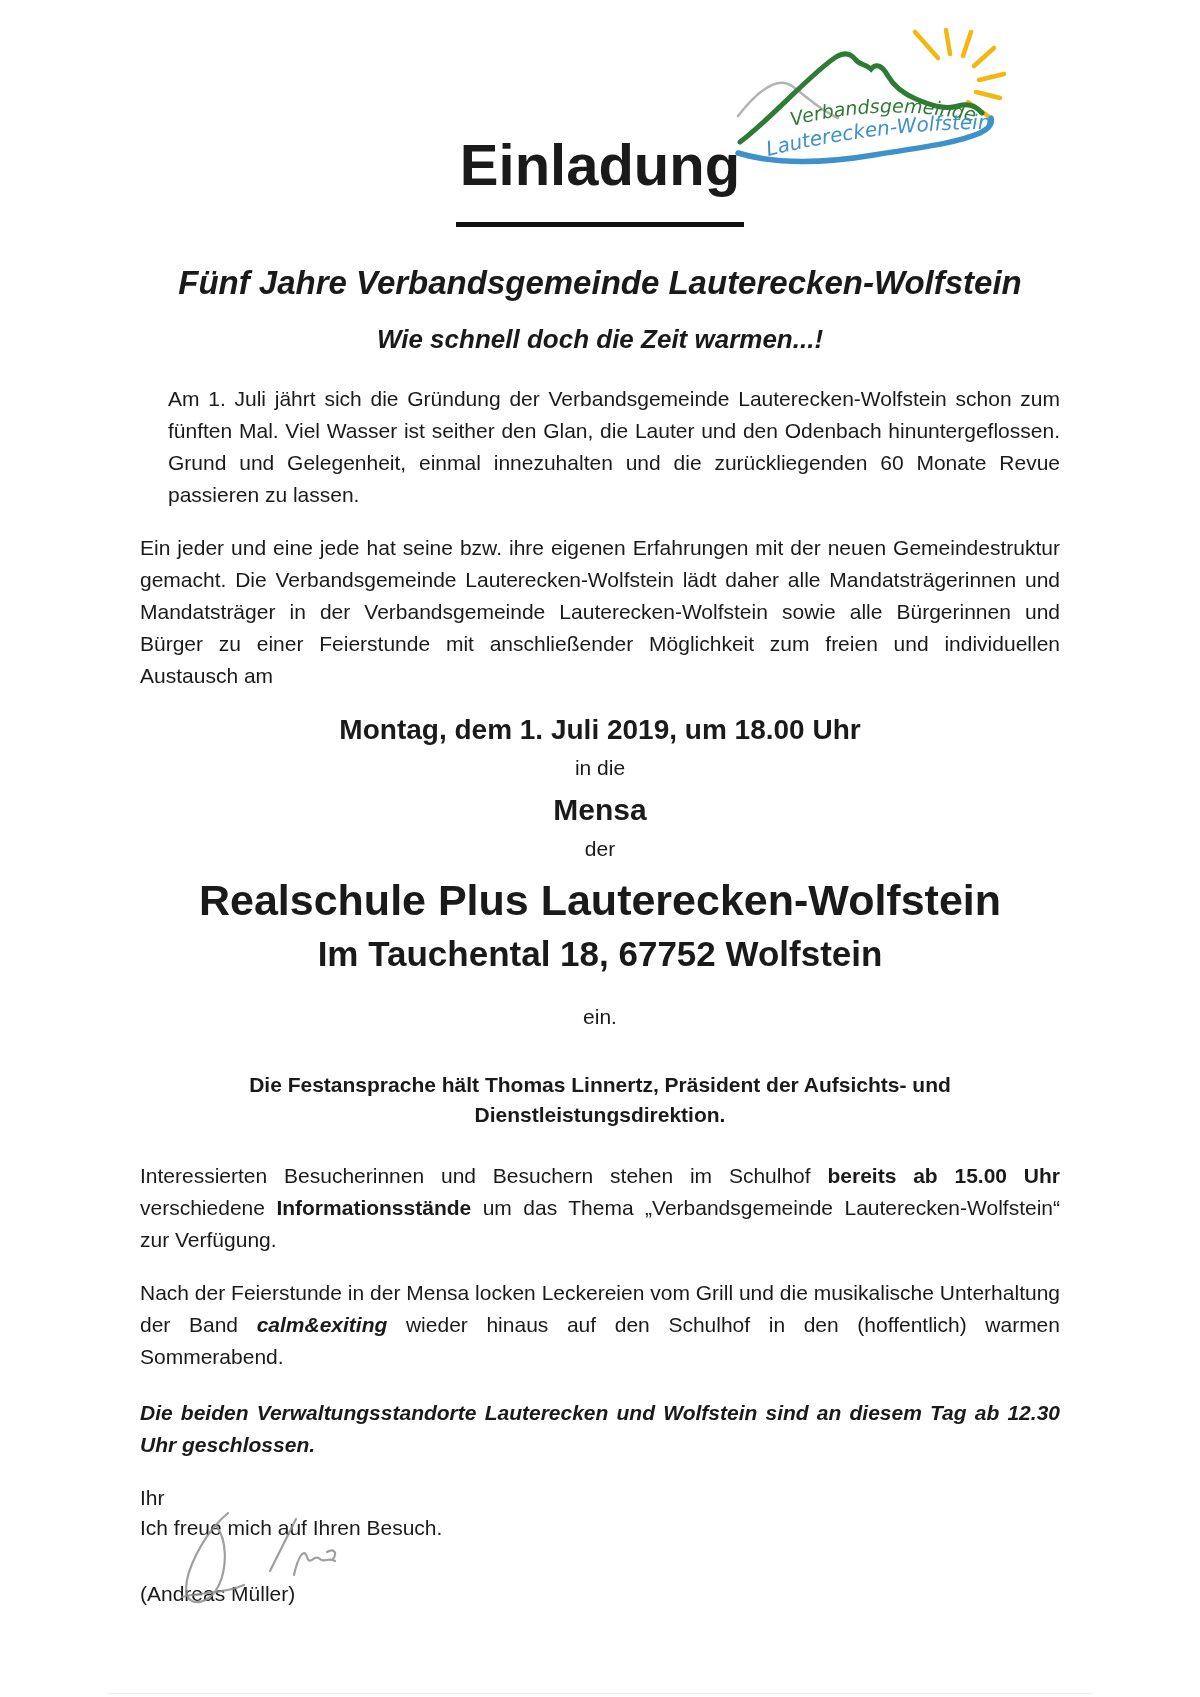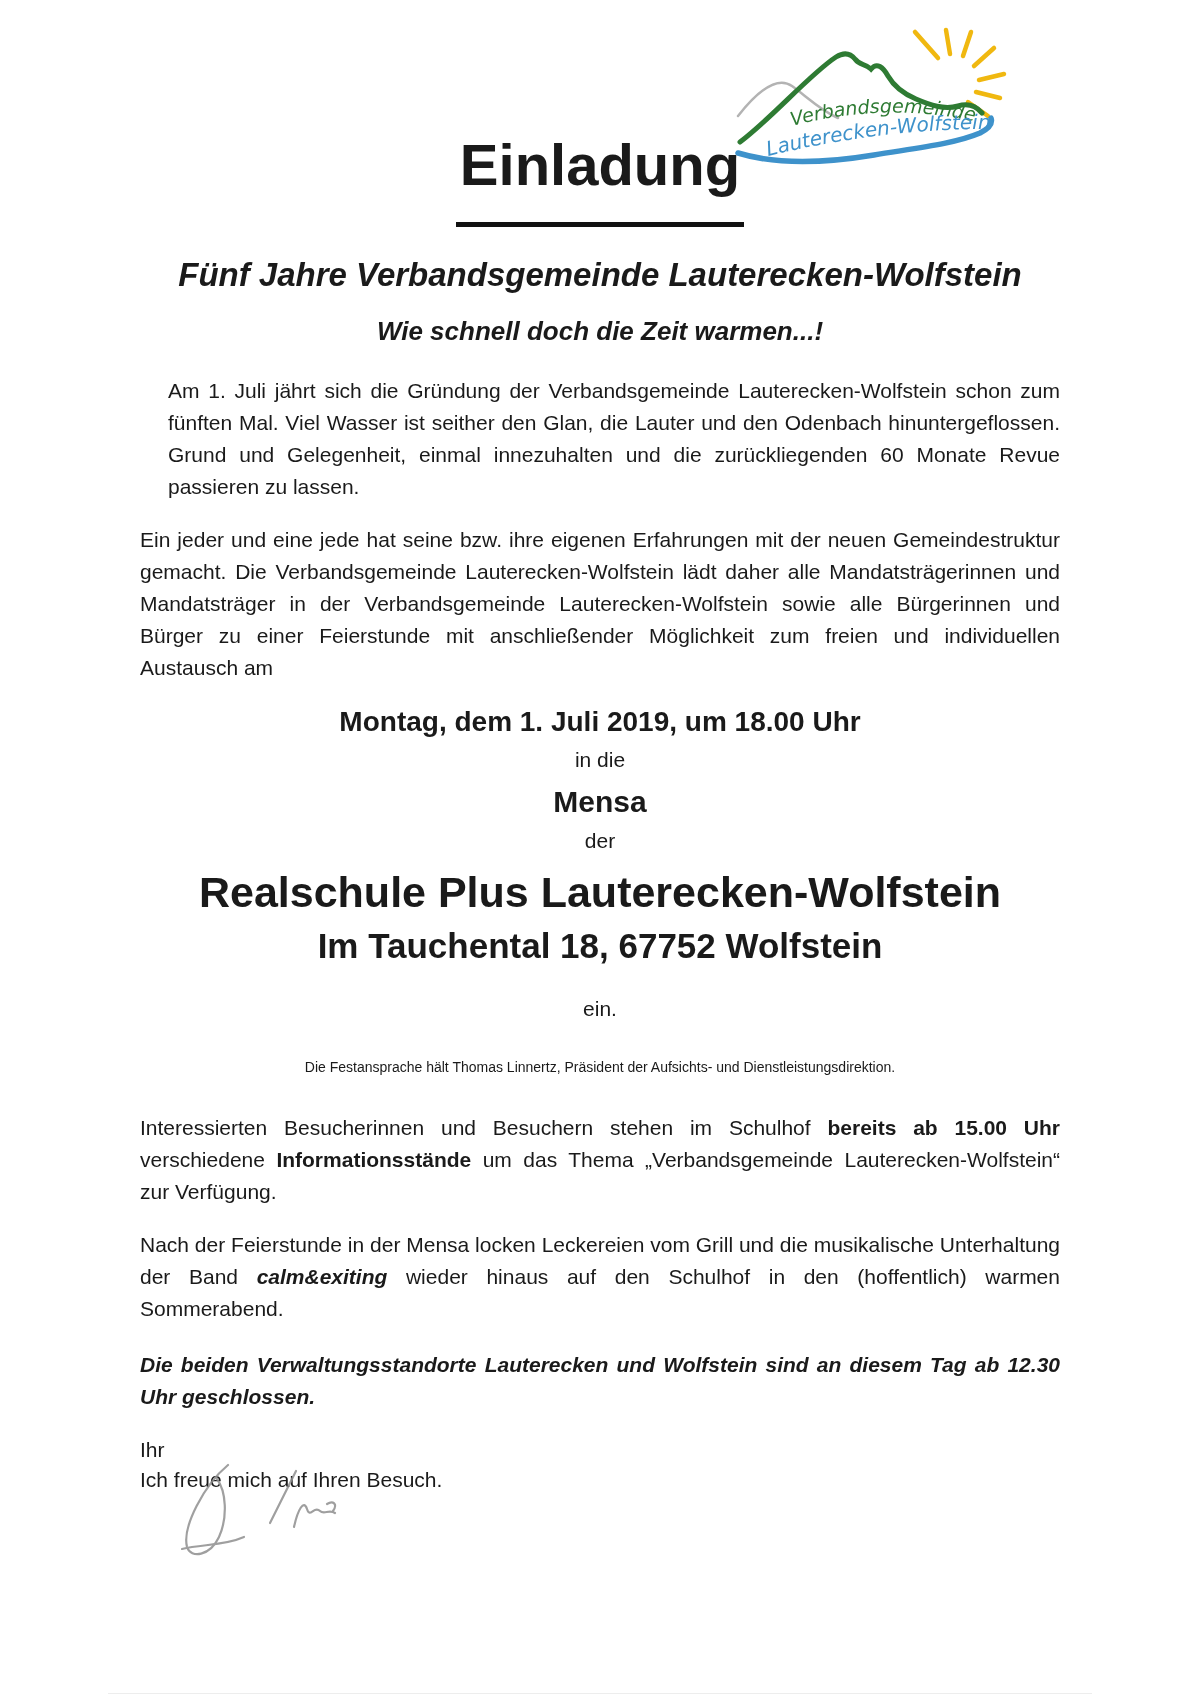--- a/index.html
+++ b/index.html
@@ -32,21 +32,21 @@
     font-size:58px;
     font-weight:bold;
     line-height:1.15;
   }
   .title .underlined{
     display:inline-block;
     border-bottom:5px solid #111;
     padding:0 4px 23px 4px;
   }
   .subtitle{
-    margin-top:28px;
+    margin-top:36px;
     text-align:center;
     font-size:33px;
     font-weight:bold;
     font-style:italic;
     line-height:1.2;
   }
   .tagline{
     margin-top:22px;
     text-align:center;
     font-size:26px;
@@ -66,24 +66,24 @@
   .bi{font-weight:bold;font-style:italic;}
   
   .c{text-align:center;}
   .datetime{margin-top:16px;font-size:28px;font-weight:bold;line-height:1.2;}
   .small-line{margin-top:6px;font-size:21px;line-height:30px;}
   .venue{margin-top:8px;font-size:30px;font-weight:bold;line-height:1.25;}
   .school{margin-top:10px;font-size:43px;font-weight:bold;line-height:1.25;}
   .address{margin-top:4px;font-size:35px;font-weight:bold;line-height:1.25;}
   .ein{margin-top:26px;font-size:21px;line-height:30px;}
   .speech{
-    margin:28px auto 0;
+    margin:38px auto 0;
     max-width:760px;
-    font-size:14px;
-    font-weight:normal;
+    font-size:21px;
+    font-weight:bold;
     line-height:30px;
     text-align:center;
   }
   .info{margin-top:30px;}
   .notice{
     margin-top:24px;
     font-size:21px;
     line-height:32px;
     font-weight:bold;
     font-style:italic;
@@ -186,18 +186,19 @@
       <div>Ich freue mich auf Ihren Besuch.</div>
       <svg class="signature" viewBox="0 0 190 105" aria-hidden="true">
         <g fill="none" stroke="#8f8f8f" stroke-width="2.2" stroke-linecap="round" opacity="0.85">
           <path d="M 74,6 C 50,26 28,68 33,88 C 37,100 56,97 65,78 C 74,58 72,32 63,20"></path>
           <path d="M 28,90 C 48,85 70,87 90,78"></path>
           <path d="M 116,64 L 142,12"></path>
           <path d="M 140,68 C 144,50 150,40 153,50 C 156,60 160,46 166,52 C 170,56 175,50 181,54"></path>
           <path d="M 173,45 C 179,41 184,45 179,52"></path>
         </g>
       </svg>
+      <div class="name">(Andreas Müller)</div>
     </div>
 
   </div>
 
   <div class="scan-line"></div>
 </div>
 
 </body></html>

